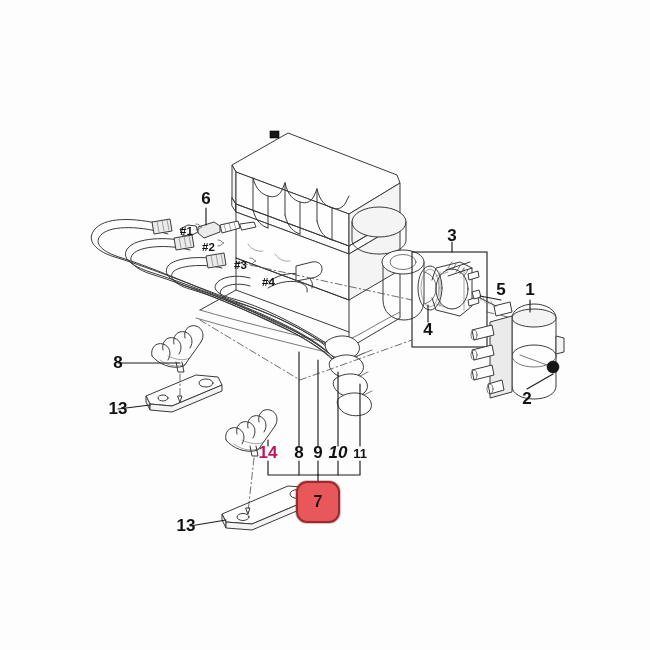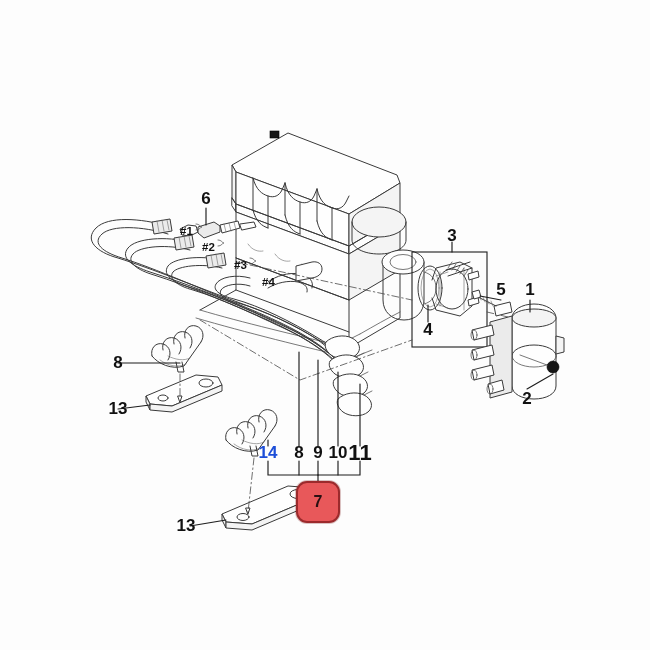--- a/index.html
+++ b/index.html
@@ -331,26 +331,26 @@
 
   <div>
     <div style="position:absolute; left:530px; top:290px; transform:translate(-50%,-50%); font-size:17px; font-weight:700; color:#111;">1</div>
     <div style="position:absolute; left:527px; top:399px; transform:translate(-50%,-50%); font-size:17px; font-weight:700; color:#111;">2</div>
     <div style="position:absolute; left:452px; top:236px; transform:translate(-50%,-50%); font-size:17px; font-weight:700; color:#111;">3</div>
     <div style="position:absolute; left:428px; top:330px; transform:translate(-50%,-50%); font-size:17px; font-weight:700; color:#111;">4</div>
     <div style="position:absolute; left:501px; top:290px; transform:translate(-50%,-50%); font-size:17px; font-weight:700; color:#111;">5</div>
     <div style="position:absolute; left:206px; top:199px; transform:translate(-50%,-50%); font-size:17px; font-weight:700; color:#111;">6</div>
     <div style="position:absolute; left:299px; top:453px; transform:translate(-50%,-50%); font-size:17px; font-weight:700; color:#111;">8</div>
     <div style="position:absolute; left:318px; top:453px; transform:translate(-50%,-50%); font-size:17px; font-weight:700; color:#111;">9</div>
-    <div style="position:absolute; left:338px; top:453px; transform:translate(-50%,-50%); font-size:17px; font-weight:700; color:#111;">10</div>
-    <div style="position:absolute; left:360px; top:453px; transform:translate(-50%,-50%); font-size:22px; font-weight:700; color:#111;">11</div>
+    <div style="position:absolute; left:338px; top:453px; transform:translate(-50%,-50%); font-size:17px; font-weight:700; color:#111;font-style:italic;">10</div>
+    <div style="position:absolute; left:360px; top:453px; transform:translate(-50%,-50%); font-size:13px; font-weight:700; color:#111;">11</div>
     <div style="position:absolute; left:118px; top:363px; transform:translate(-50%,-50%); font-size:17px; font-weight:700; color:#111;">8</div>
     <div style="position:absolute; left:118px; top:409px; transform:translate(-50%,-50%); font-size:17px; font-weight:700; color:#111;">13</div>
     <div style="position:absolute; left:186px; top:526px; transform:translate(-50%,-50%); font-size:17px; font-weight:700; color:#111;">13</div>
-    <div style="position:absolute; left:268px; top:453px; transform:translate(-50%,-50%); font-size:17px; font-weight:700; color:#1d4ed8;">14</div>
+    <div style="position:absolute; left:268px; top:453px; transform:translate(-50%,-50%); font-size:17px; font-weight:700; color:#be185d;">14</div>
   </div>
 
   <div>
     <div style="position:absolute; left:180px; top:231px; transform:translate(0,-50%); font-size:11.5px; font-weight:700; color:#111;">#1</div>
     <div style="position:absolute; left:202px; top:247px; transform:translate(0,-50%); font-size:11.5px; font-weight:700; color:#111;">#2</div>
     <div style="position:absolute; left:234px; top:265px; transform:translate(0,-50%); font-size:11.5px; font-weight:700; color:#111;">#3</div>
     <div style="position:absolute; left:262px; top:282px; transform:translate(0,-50%); font-size:11.5px; font-weight:700; color:#111;">#4</div>
   </div>
 
   <div id="highlight-badge" style="position:absolute; left:318px; top:502px; transform:translate(-50%,-50%);

